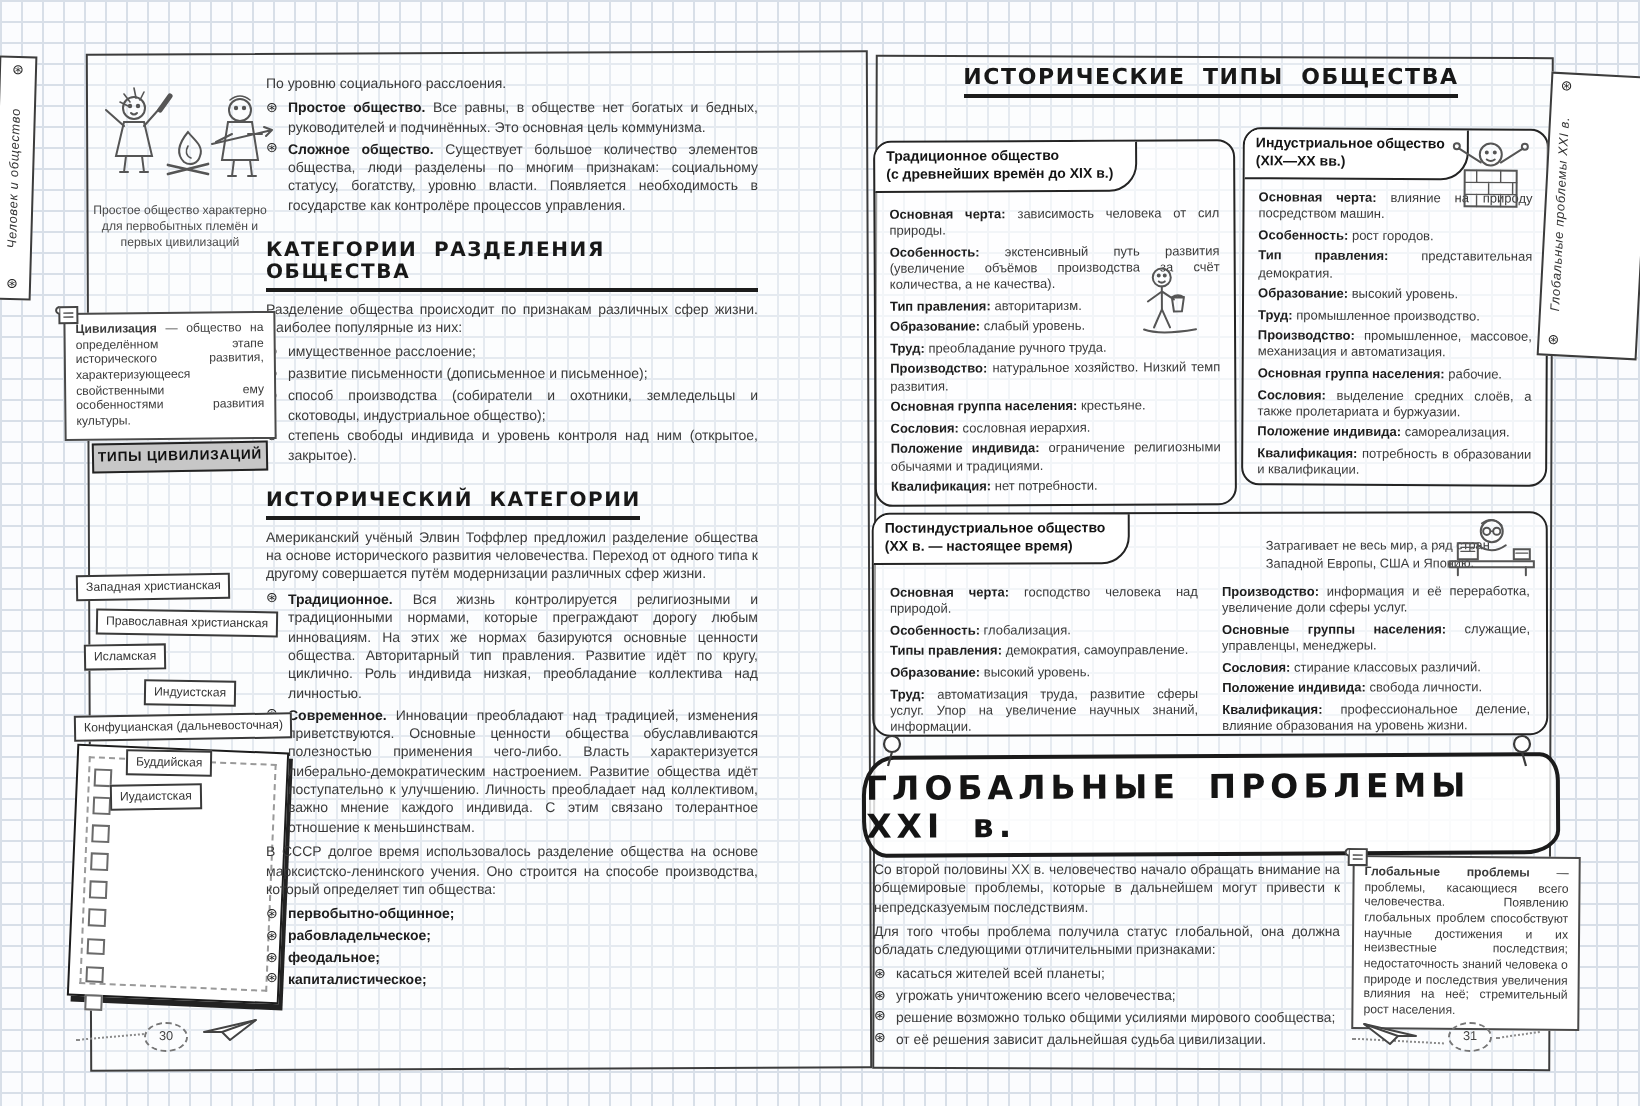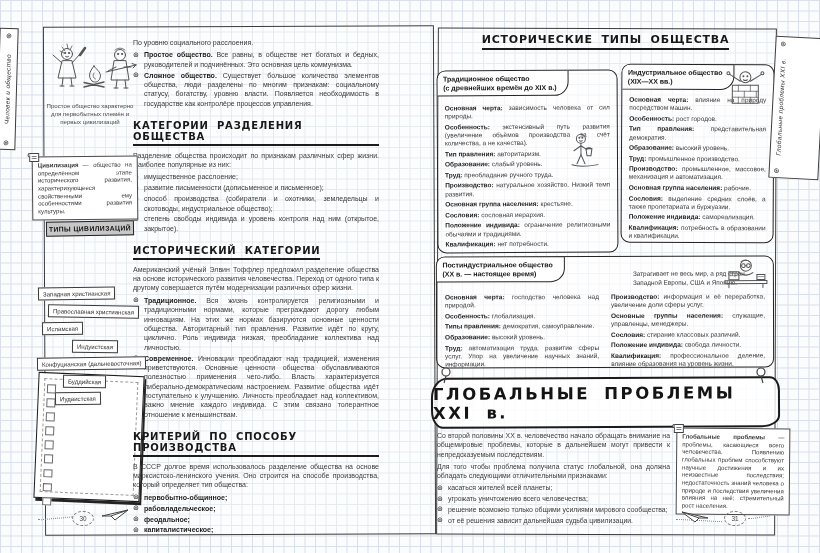--- a/index.html
+++ b/index.html
@@ -242,21 +242,20 @@
           <span class="bmark">⊛</span>
           <b>Традиционное.</b> <span>Вся жизнь контролируется религиозными и традиционными нормами, которые преграждают дорогу любым инновациям. На этих же нормах базируются основные ценности общества. Авторитарный тип правления. Развитие идёт по кругу, циклично. Роль индивида низкая, преобладание коллектива над личностью.</span>
         </div>
 
         <div class="bullet">
           <span class="bmark">⊛</span>
           <b>Современное.</b> <span>Инновации преобладают над традицией, изменения приветствуются. Основные ценности общества обуславливаются полезностью применения чего-либо. Власть характеризуется либерально-демократическим настроением. Развитие общества идёт поступательно к улучшению. Личность преобладает над коллективом, важно мнение каждого индивида. С этим связано толерантное отношение к меньшинствам.</span>
         </div>
       </div>
 
-    <div><span class="h h-inline hsec">КРИТЕРИЙ ПО СПОСОБУ ПРОИЗВОДСТВА</span></div>
     <p class="para">В СССР долгое время использовалось разделение общества на основе марксистско-ленинского учения. Оно строится на способе производства, который определяет тип общества:</p>
     <div class="bullets">
 
         <div class="bullet">
           <span class="bmark">⊛</span>
           <b>первобытно-общинное;</b> 
         </div>
 
         <div class="bullet">
           <span class="bmark">⊛</span>

